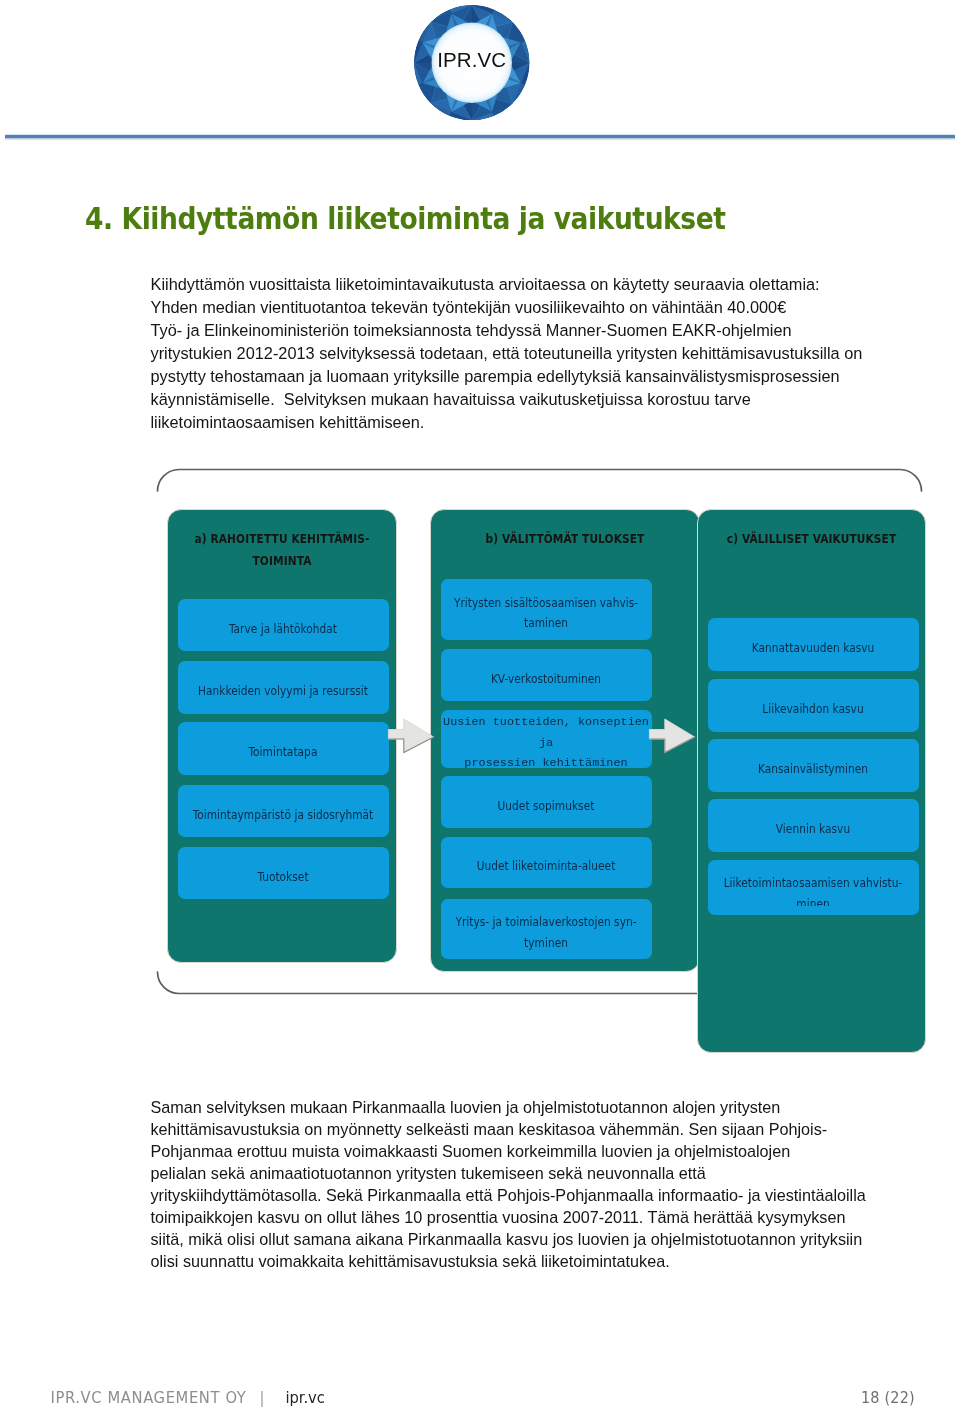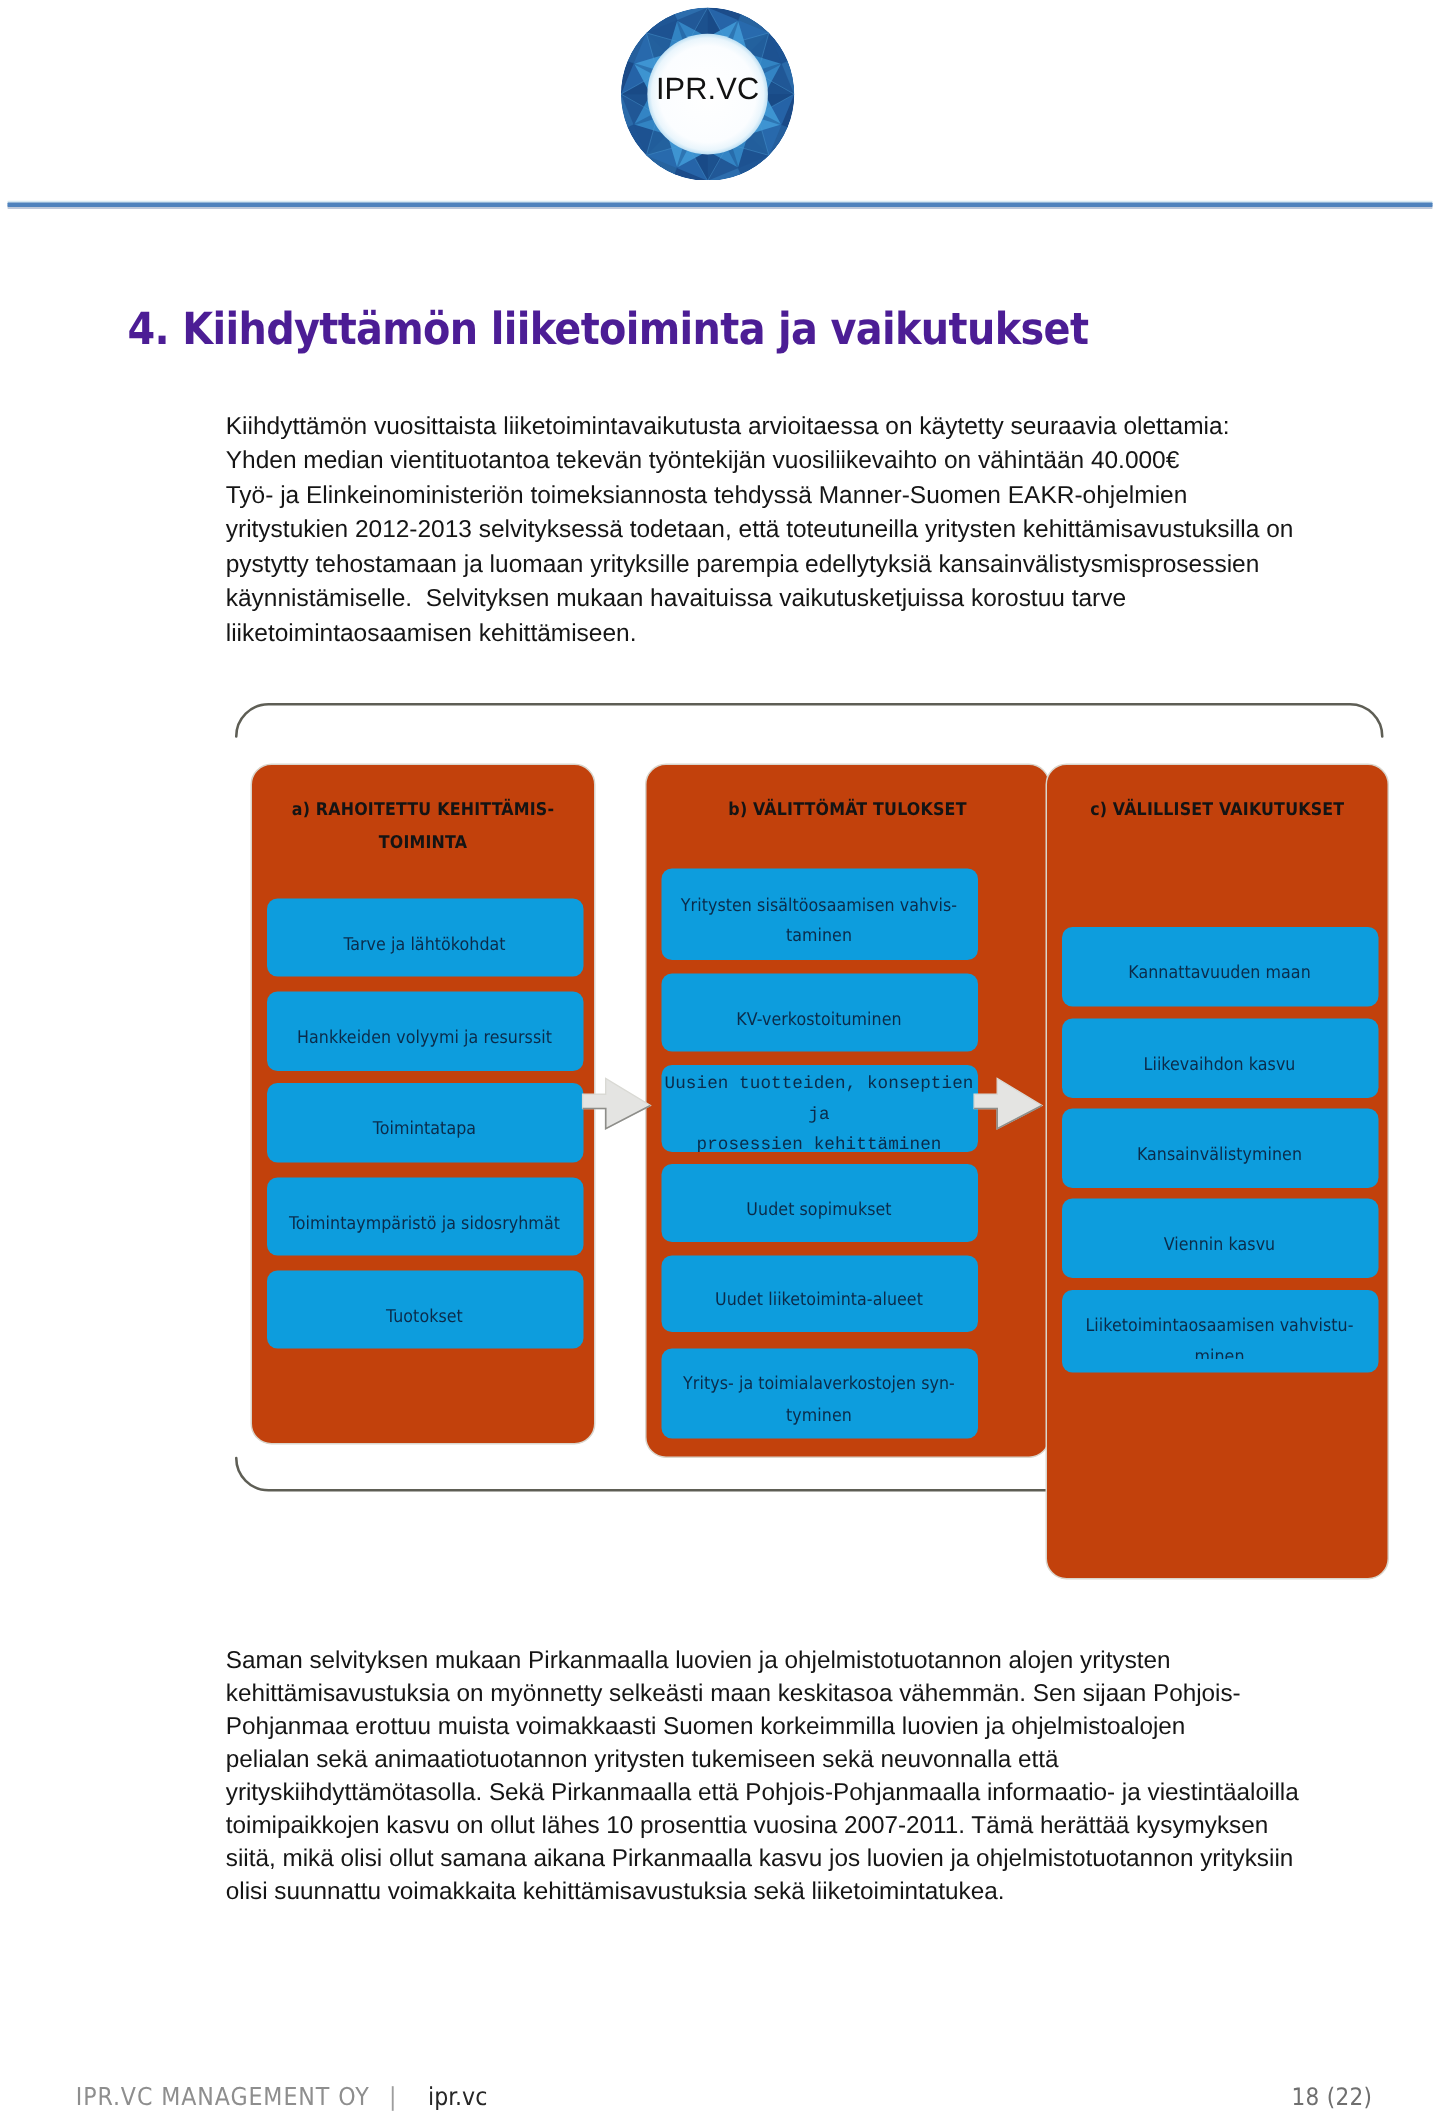--- a/index.html
+++ b/index.html
@@ -14,21 +14,21 @@
              display:flex;align-items:center;justify-content:center;
              font-family:"Liberation Sans",sans-serif;font-weight:400;font-size:20.5px;
              letter-spacing:0.1px;color:#111;}
   .rule{position:absolute;left:5px;top:135px;width:950px;height:3.4px;
         background:#4f82bd;border-radius:0.5px;
         box-shadow:0 1.4px 0 0 #bfc9da, 0 -1.2px 0 0 #d8e9f2;}
 
   
   .title{position:absolute;left:85px;top:201.7px;
          font-family:"DejaVu Sans Condensed","DejaVu Sans",sans-serif;font-weight:700;font-size:29.5px;
-         letter-spacing:-0.43px;color:#4c1d95;white-space:pre;
+         letter-spacing:-0.43px;color:#4d7c0f;white-space:pre;
          -webkit-text-stroke:0.72px #ffffff;paint-order:stroke fill;}
 
   
   .intro{position:absolute;left:150.5px;top:272.5px;width:760px;
          font-size:16.32px;line-height:23.1px;color:#151515;font-weight:400;}
   .intro div{white-space:pre;}
 
   .body-p{position:absolute;left:150.5px;top:1096px;width:760px;
           font-size:16.2px;line-height:22px;color:#151515;text-align:left;}
   .body-p div{white-space:pre;}
@@ -45,21 +45,21 @@
 
   
   .diagram{position:absolute;left:0px;top:0px;width:960px;height:1000px;}
   .outer-frame{position:absolute;overflow:visible;}
   .banner{position:absolute;left:354px;top:437px;width:373px;height:48px;padding-top:8px;box-sizing:border-box;
           background:#0d9ddd;border-radius:9px;
           display:flex;align-items:center;justify-content:center;
           font-family:"DejaVu Sans Condensed","DejaVu Sans",sans-serif;
           font-size:11.6px;font-weight:700;letter-spacing:0.22px;color:#0b2239;}
   .col{position:absolute;top:509px;border:1.6px solid #d9d6cd;border-radius:14px;
-       background:#c2410c;box-sizing:border-box;}
+       background:#0f766e;box-sizing:border-box;}
   .col-head{position:absolute;left:0;right:0;top:18px;text-align:center;
             font-family:"DejaVu Sans Condensed","DejaVu Sans",sans-serif;
             font-size:11.75px;font-weight:700;letter-spacing:0.13px;color:#141414;line-height:22px;}
   .chip{position:absolute;background:#0d9ddd;border-radius:7px;
         display:flex;align-items:center;justify-content:center;text-align:center;
         font-family:"DejaVu Sans Condensed","DejaVu Sans",sans-serif;
         font-size:11.75px;color:#0b2b4a;line-height:20.5px;letter-spacing:0.05px;
         overflow:hidden;}
   .chip-text{width:100%;transform:translateY(4px);}
   .chip.clipped .chip-text{height:32.5px;overflow:hidden;transform:translateY(2px);}
@@ -234,21 +234,21 @@
             <div>tyminen</div>
           </div>
         </div>
       </div>
     <div class="col" id="col2" style="left: 684px; width: 229px; height: 544px; margin-left: 13px;">
       <div class="col-head">
           <div>c) VÄLILLISET VAIKUTUKSET</div>
         </div>
     <div class="chip" style="left: 9.5px; width: 211px; top: 108.3px; height: 52.7px;">
           <div class="chip-text">
-            <div>Kannattavuuden maan</div>
+            <div>Kannattavuuden kasvu</div>
           </div>
         </div>
         <div class="chip" style="left: 9.5px; width: 211px; top: 169px; height: 52.5px;">
           <div class="chip-text">
             <div>Liikevaihdon kasvu</div>
           </div>
         </div>
         <div class="chip" style="left: 9.5px; width: 211px; top: 229px; height: 53px;">
           <div class="chip-text">
             <div>Kansainvälistyminen</div>

